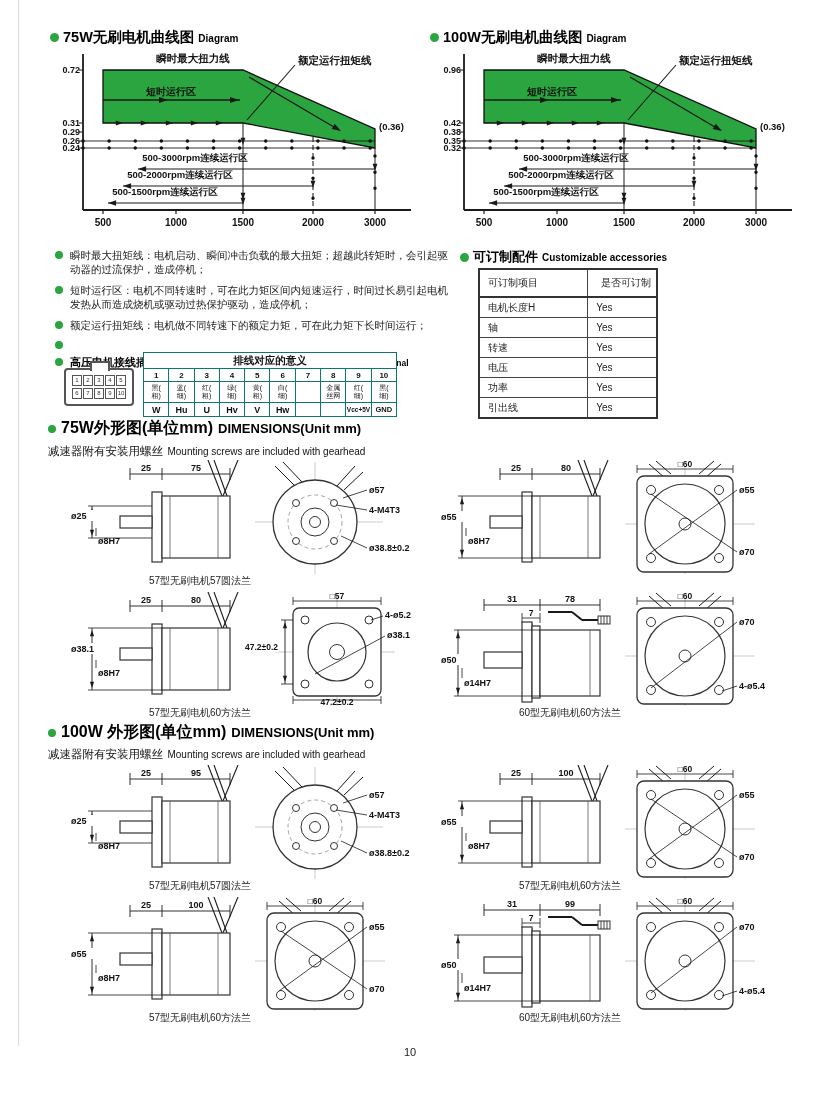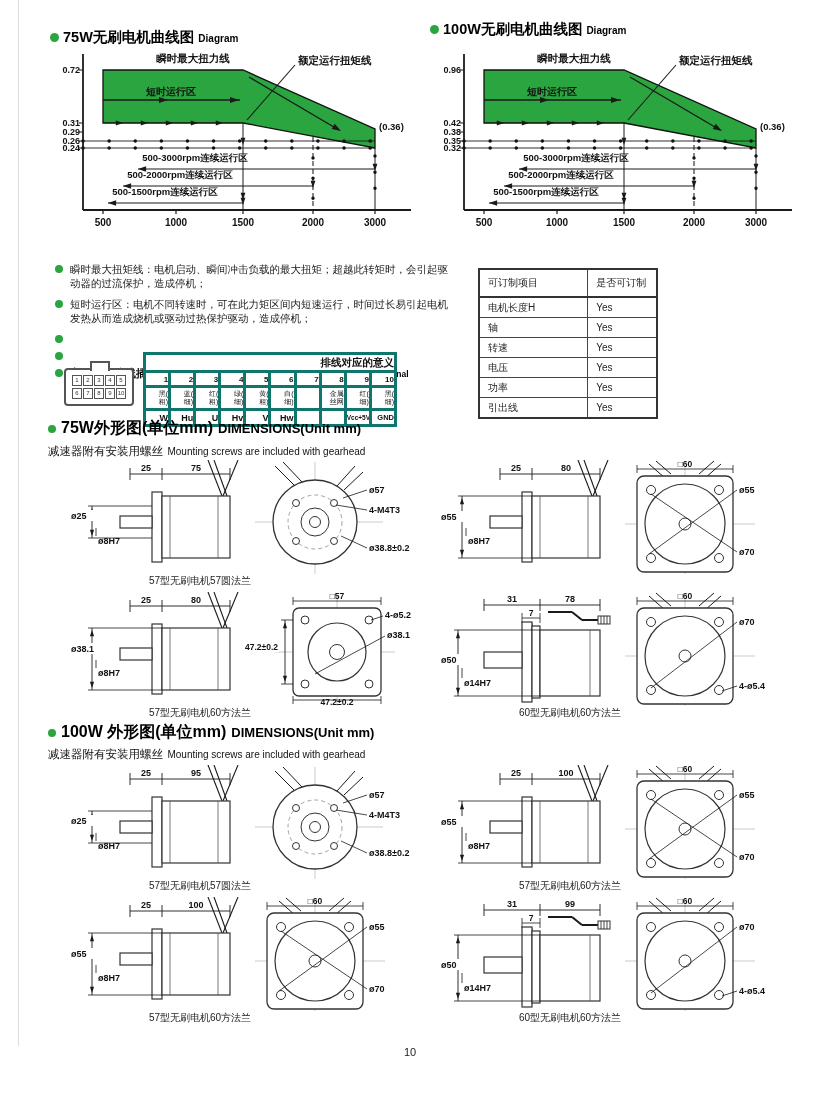--- a/index.html
+++ b/index.html
@@ -6,33 +6,33 @@
   .page{position:relative;width:820px;height:1101px;background:#fff;overflow:hidden;
         font-family:"Liberation Sans","DejaVu Sans",sans-serif;color:#111;text-decoration:underline;}
   .vrule{position:absolute;left:18px;top:0;width:1px;height:1046px;background:#dcdcdc;}
   .sec-title{position:absolute;display:flex;align-items:baseline;gap:4px;white-space:nowrap;}
   .gdot{width:9px;height:9px;border-radius:50%;background:#2aa53f;display:inline-block;align-self:center;}
   .gdot.small{width:8px;height:8px;}
   .t-cn{font-weight:bold;font-size:14.5px;color:#000;}
   .t-en{font-weight:bold;font-size:10px;color:#000;}
   .acc-cn{font-weight:bold;font-size:13px;color:#000;}
   .chart-holder{position:absolute;width:375px;height:185px;}
-  #bullets{position:absolute;left:55px;top:262px;width:398px;}
+  #bullets{position:absolute;left:55px;top:248px;width:398px;}
   .b-row{display:flex;gap:7px;margin-bottom:6px;}
   .b-dot{flex:0 0 8px;width:8px;height:8px;border-radius:50%;background:#2aa53f;margin-top:3px;}
   .b-text{font-size:10.5px;line-height:1.38;color:#222;}
   .b-text.bold{font-weight:bold;color:#000;font-size:11px;}
   .b-en{font-weight:bold;font-size:8.5px;color:#000;}
   .connector{position:absolute;left:64px;top:368px;width:66px;height:34px;border:2px solid #555;
              border-radius:4px;background:#fff;display:flex;flex-direction:column;justify-content:center;gap:2px;}
   .conn-tab{position:absolute;top:-9px;left:24px;width:16px;height:8px;border:2px solid #555;border-bottom:none;background:#fff;}
   .conn-row{display:flex;justify-content:center;gap:1px;}
   .conn-pin{width:8px;height:9px;border:1px solid #555;font-size:6px;line-height:9px;text-align:center;color:#333;}
   #wiring-table{position:absolute;left:143px;top:352px;border-collapse:collapse;table-layout:fixed;width:254px;background:#fff;}
-  #wiring-table td{border:3px solid #0f766e;text-align:right;padding:0;overflow:hidden;}
+  #wiring-table td{border:1px solid #0f766e;text-align:center;padding:0;overflow:hidden;}
   .wt-title{font-size:10.5px;font-weight:bold;height:15px;}
   .wt-num{font-size:8px;font-weight:bold;height:12px;}
   .wt-color{font-size:7px;height:20px;line-height:1.1;}
   .wt-sig{font-size:9px;font-weight:bold;height:13px;}
   #acc-table{position:absolute;left:478px;top:268px;border-collapse:collapse;width:180px;background:#fff;border:2px solid #333;}
   #acc-table td{border:1px solid #444;font-size:10px;color:#222;padding:0 0 0 8px;}
   #acc-table tr.hd td{height:26px;border-bottom:2px solid #333;}
   #acc-table tr.dr td{height:19px;}
   .dim-header{position:absolute;display:flex;align-items:center;gap:5px;white-space:nowrap;}
   .dh-cn{font-weight:bold;font-size:16px;color:#000;}
@@ -145,21 +145,21 @@
         <text x="122" y="145" font-size="9.5" text-anchor="middle" font-weight="bold" fill="#111" font-family="&quot;Liberation Sans&quot;,&quot;DejaVu Sans&quot;,sans-serif">500-1500rpm连续运行区</text>
         <line x1="65" y1="153" x2="200" y2="153" stroke="#1a1a1a" stroke-width="1.1"></line>
         <g transform="translate(65,153) rotate(180)">
           <polygon points="0,0 -8.1,-2.6999999999999997 -8.1,2.6999999999999997" fill="#1a1a1a"></polygon>
         </g>
         <g transform="translate(200,155) rotate(90)">
           <polygon points="0,0 -7.2,-2.4 -7.2,2.4" fill="#1a1a1a"></polygon>
         </g>
       </svg></div>
 
-  <div class="sec-title" style="left:430px;top:20px">
+  <div class="sec-title" style="left:430px;top:28px">
     <span class="gdot"></span>
     <span class="t-cn">100W无刷电机曲线图</span>
     <span class="t-en">Diagram</span>
   </div>
   <div class="chart-holder" id="chart1" style="left:424px;top:50px"><svg width="375" height="185" viewBox="0 0 375 185">
         <line x1="40" y1="4" x2="40" y2="160" stroke="#1a1a1a" stroke-width="1.8"></line>
         <line x1="40" y1="160" x2="368" y2="160" stroke="#1a1a1a" stroke-width="1.8"></line>
         <polygon points="60,20 200,20 332,79 332,98 200,73 60,73" fill="#2aa53f" stroke="#111" stroke-width="1.3"></polygon>
         <text x="37" y="23" font-size="9" text-anchor="end" font-weight="bold" fill="#111" font-family="&quot;Liberation Sans&quot;,&quot;DejaVu Sans&quot;,sans-serif">0.96</text>
         <line x1="36" y1="20" x2="40" y2="20" stroke="#1a1a1a" stroke-width="1"></line>
@@ -257,20 +257,21 @@
       <div class="b-row">
         <span class="b-dot"></span>
         <div class="b-text">瞬时最大扭矩线：电机启动、瞬间冲击负载的最大扭矩；超越此转矩时，会引起驱动器的过流保护，造成停机；</div>
       </div>
       <div class="b-row">
         <span class="b-dot"></span>
         <div class="b-text">短时运行区：电机不同转速时，可在此力矩区间内短速运行，时间过长易引起电机发热从而造成烧机或驱动过热保护驱动，造成停机；</div>
       </div>
       <div class="b-row">
         <span class="b-dot"></span>
+        <div class="b-text">额定运行扭矩线：电机做不同转速下的额定力矩，可在此力矩下长时间运行；</div>
       </div>
       <div class="b-row">
         <span class="b-dot"></span>
       </div>
       <div class="b-row">
         <span class="b-dot"></span>
         <div class="b-text bold">高压电机接线插孔信号说明<span class="b-en"> High Voltage Wrie Plughole Corresp-onding Signal Explanation</span></div>
       </div>
     </div>
 
@@ -328,25 +329,30 @@
           <td class="wt-sig">V</td>
           <td class="wt-sig">Hw</td>
           <td class="wt-sig"></td>
           <td class="wt-sig"></td>
           <td class="wt-sig" style="font-size: 6.5px;">Vcc+5V</td>
           <td class="wt-sig" style="font-size: 7.5px;">GND</td>
         </tr>
       </tbody>
     </table>
 
+  <div class="sec-title" style="left:460px;top:248px">
+    <span class="gdot"></span>
+    <span class="acc-cn">可订制配件</span>
+    <span class="t-en">Customizable accessories</span>
+  </div>
   <table id="acc-table">
       <tbody>
         <tr class="hd">
           <td style="width: 112px; border-radius: 10px;">可订制项目</td>
-          <td style="width: 66px;">是否可订制</td>
+          <td style="width: 66px; text-align: center;">是否可订制</td>
         </tr>
         <tr class="dr">
           <td>电机长度H</td>
           <td>Yes</td>
         </tr>
         <tr class="dr">
           <td>轴</td>
           <td>Yes</td>
         </tr>
         <tr class="dr">

